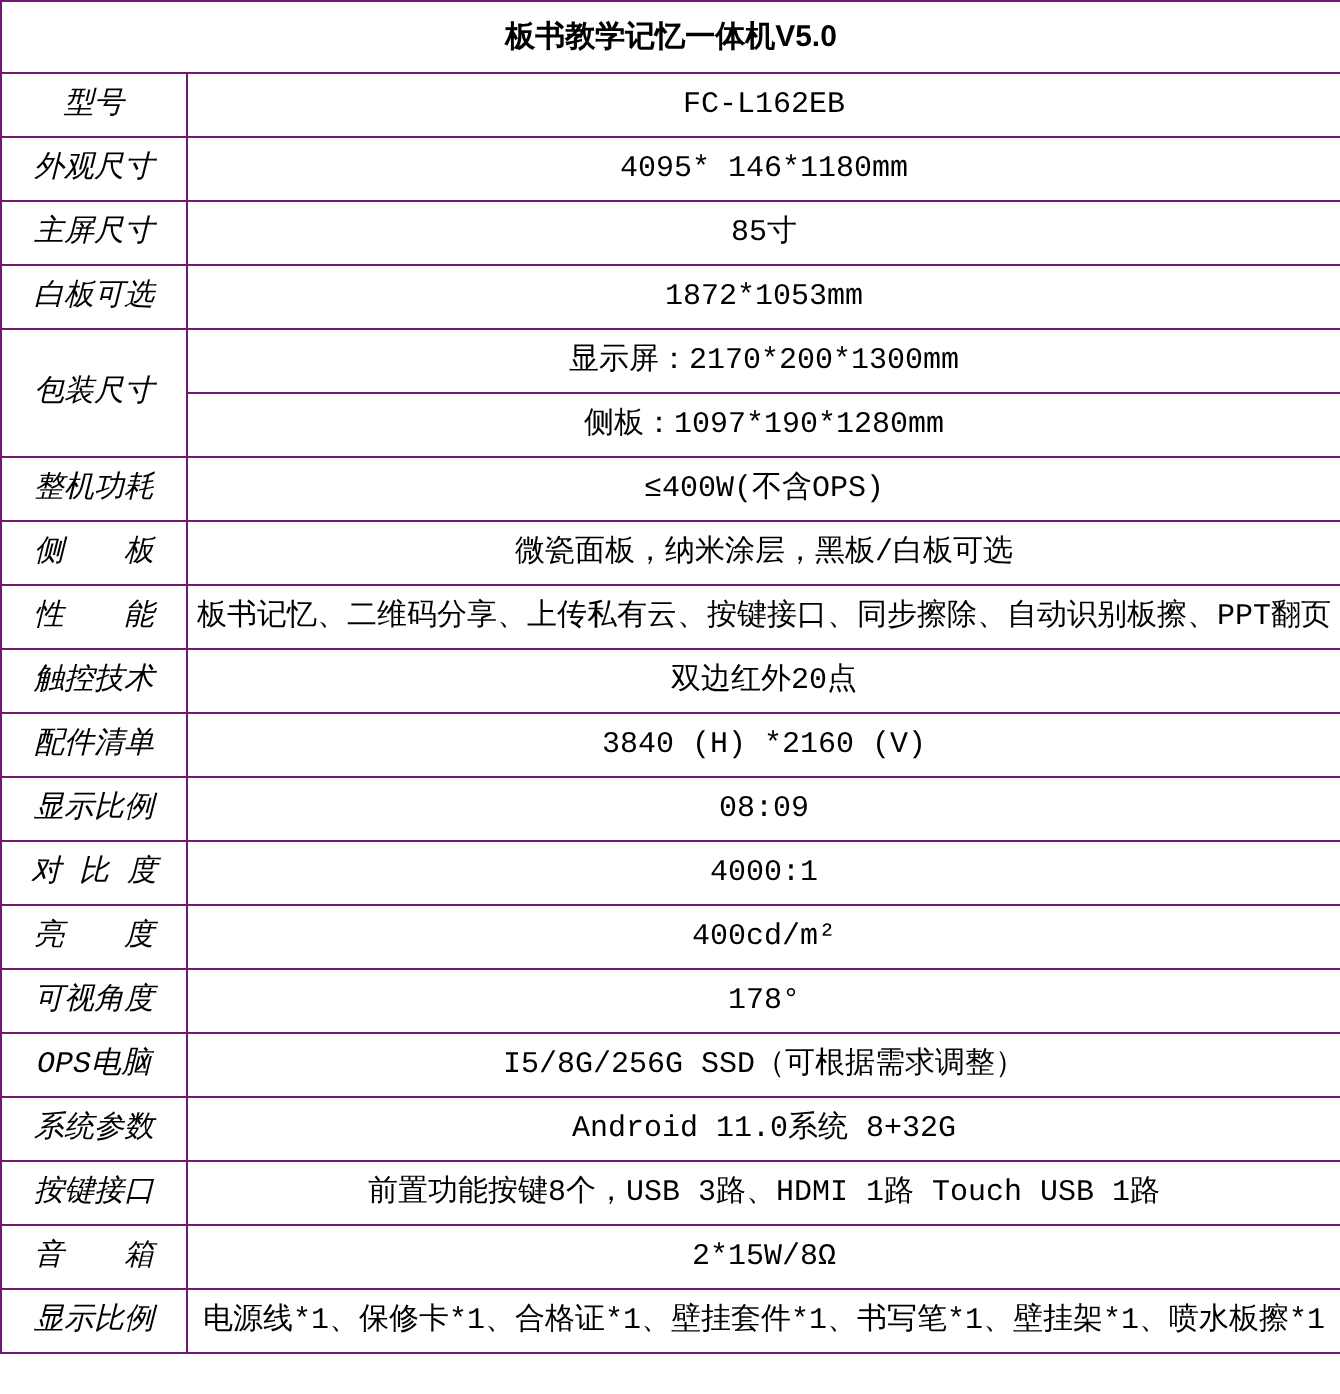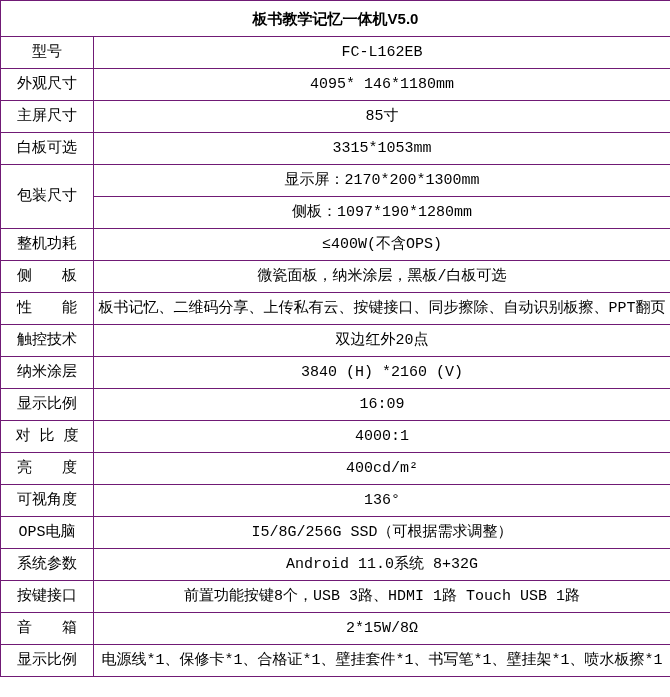--- a/index.html
+++ b/index.html
@@ -29,20 +29,21 @@
     overflow: hidden;
   }
   td.title-cell {
     height: 35px;
     font-family: "Liberation Sans", "DejaVu Sans", sans-serif;
     font-weight: bold;
     font-size: 20px;
   }
   td.label-cell {
     font-size: 15px;
+    font-style: italic;
   }
   td.value-cell {
     height: 31px;
     margin-top: 12px;
   }
   col.label-col { width: 93px; }
   col.value-col { width: 577px; }
 </style>
 </head>
 <body>
@@ -63,21 +64,21 @@
       <tr>
         <td class="label-cell" rowspan="1">外观尺寸</td>
         <td class="value-cell">4095* 146*1180mm</td>
       </tr>
       <tr>
         <td class="label-cell" rowspan="1">主屏尺寸</td>
         <td class="value-cell">85寸</td>
       </tr>
       <tr>
         <td class="label-cell" rowspan="1">白板可选</td>
-        <td class="value-cell">3315*1053mm</td>
+        <td class="value-cell">1872*1053mm</td>
       </tr>
       <tr>
         <td class="label-cell" rowspan="2">包装尺寸</td>
         <td class="value-cell">显示屏：2170*200*1300mm</td>
       </tr>
       <tr>
         <td class="value-cell">侧板：1097*190*1280mm</td>
       </tr>
       <tr>
         <td class="label-cell" rowspan="1">整机功耗</td>
@@ -89,38 +90,38 @@
       </tr>
       <tr>
         <td class="label-cell" rowspan="1">性　　能</td>
         <td class="value-cell">板书记忆、二维码分享、上传私有云、按键接口、同步擦除、自动识别板擦、PPT翻页</td>
       </tr>
       <tr>
         <td class="label-cell" rowspan="1">触控技术</td>
         <td class="value-cell">双边红外20点</td>
       </tr>
       <tr>
-        <td class="label-cell" rowspan="1">纳米涂层</td>
+        <td class="label-cell" rowspan="1">配件清单</td>
         <td class="value-cell">3840 (H) *2160 (V)</td>
       </tr>
       <tr>
         <td class="label-cell" rowspan="1">显示比例</td>
-        <td class="value-cell">16:09</td>
+        <td class="value-cell">08:09</td>
       </tr>
       <tr>
         <td class="label-cell" rowspan="1">对 比 度</td>
         <td class="value-cell">4000:1</td>
       </tr>
       <tr>
         <td class="label-cell" rowspan="1">亮　　度</td>
         <td class="value-cell">400cd/m²</td>
       </tr>
       <tr>
         <td class="label-cell" rowspan="1">可视角度</td>
-        <td class="value-cell">136°</td>
+        <td class="value-cell">178°</td>
       </tr>
       <tr>
         <td class="label-cell" rowspan="1">OPS电脑</td>
         <td class="value-cell">I5/8G/256G SSD（可根据需求调整）</td>
       </tr>
       <tr>
         <td class="label-cell" rowspan="1">系统参数</td>
         <td class="value-cell">Android 11.0系统 8+32G</td>
       </tr>
       <tr>

